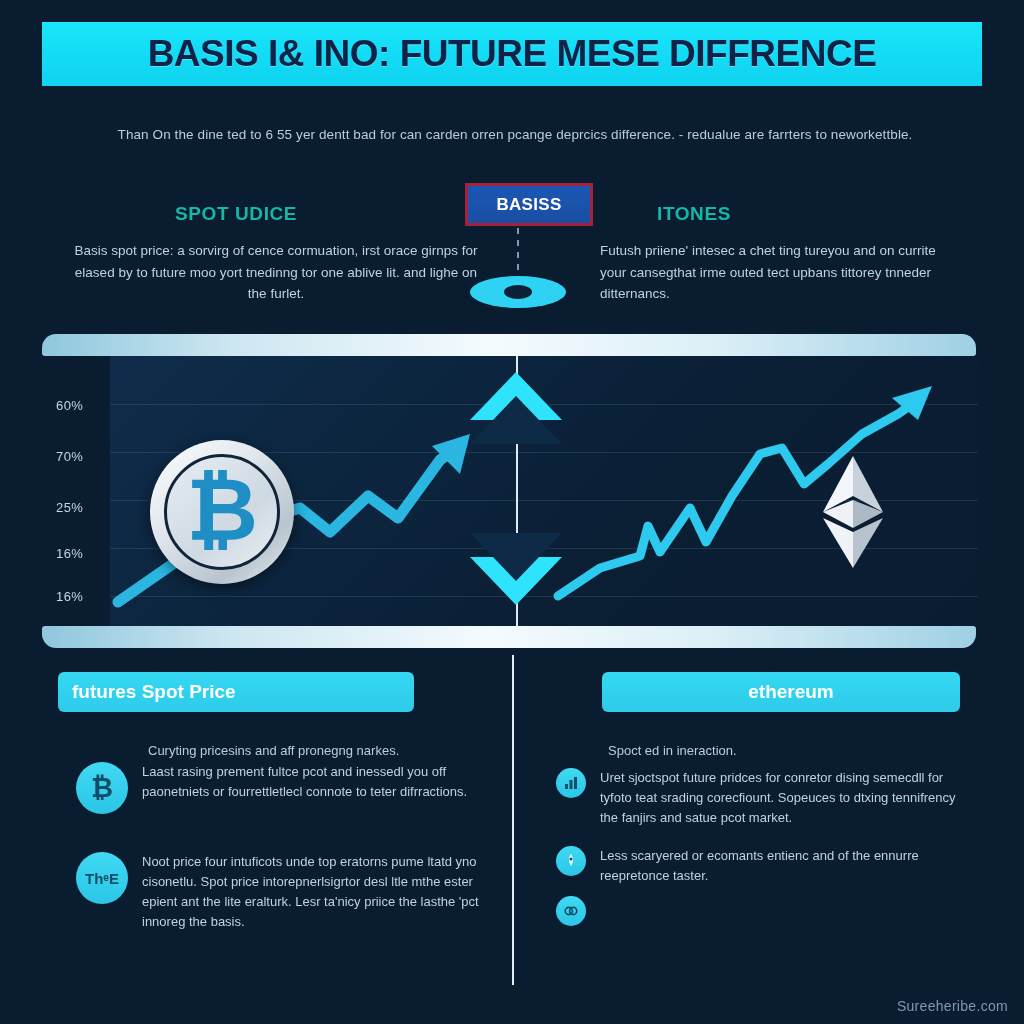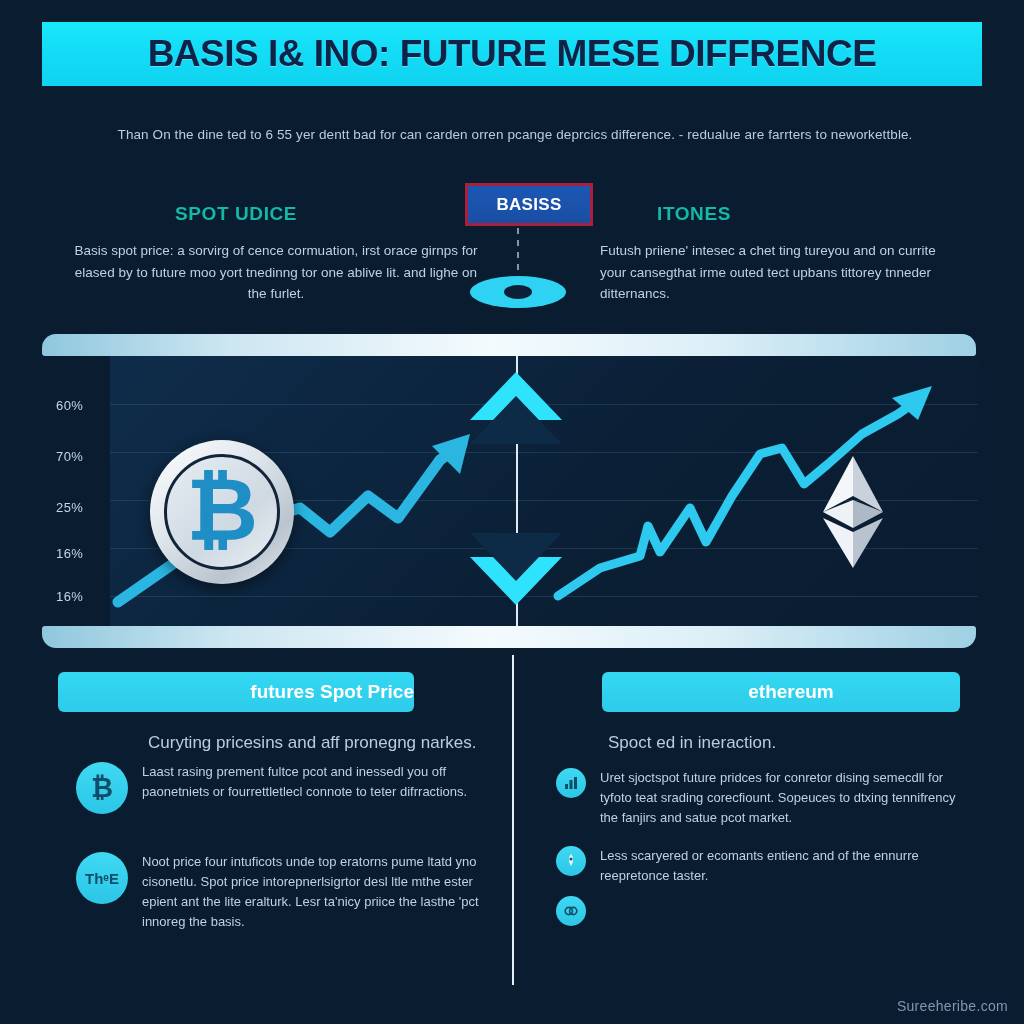--- a/index.html
+++ b/index.html
@@ -181,26 +181,26 @@
 
   
   .banner {
     position: absolute;
     height: 40px;
     border-radius: 6px;
     background: linear-gradient(180deg, #34d8f2 0%, #2ecbea 100%);
     display: flex; align-items: center;
     color: #ffffff; font-size: 19px; font-weight: bold;
   }
-  .banner.left  { left: 58px;  top: 672px; width: 356px; padding-left: 52px; justify-content: flex-end; }
+  .banner.left  { left: 58px;  top: 672px; width: 356px; padding-left: 14px; }
   .banner.right { left: 602px; top: 672px; width: 358px; justify-content: center; padding-left: 20px; }
 
   .lead-note {
     position: absolute;
-    font-size: 17px; color: #b9cedd; line-height: 20px;
+    font-size: 13px; color: #b9cedd; line-height: 20px; margin-top: 8px;
   }
   .lead-note.left  { left: 148px; top: 733px; width: 330px; }
   .lead-note.right { left: 608px; top: 733px; width: 360px; }
 
   .bullet {
     position: absolute;
     display: flex;
     gap: 14px;
   }
   .bullet-dot {

